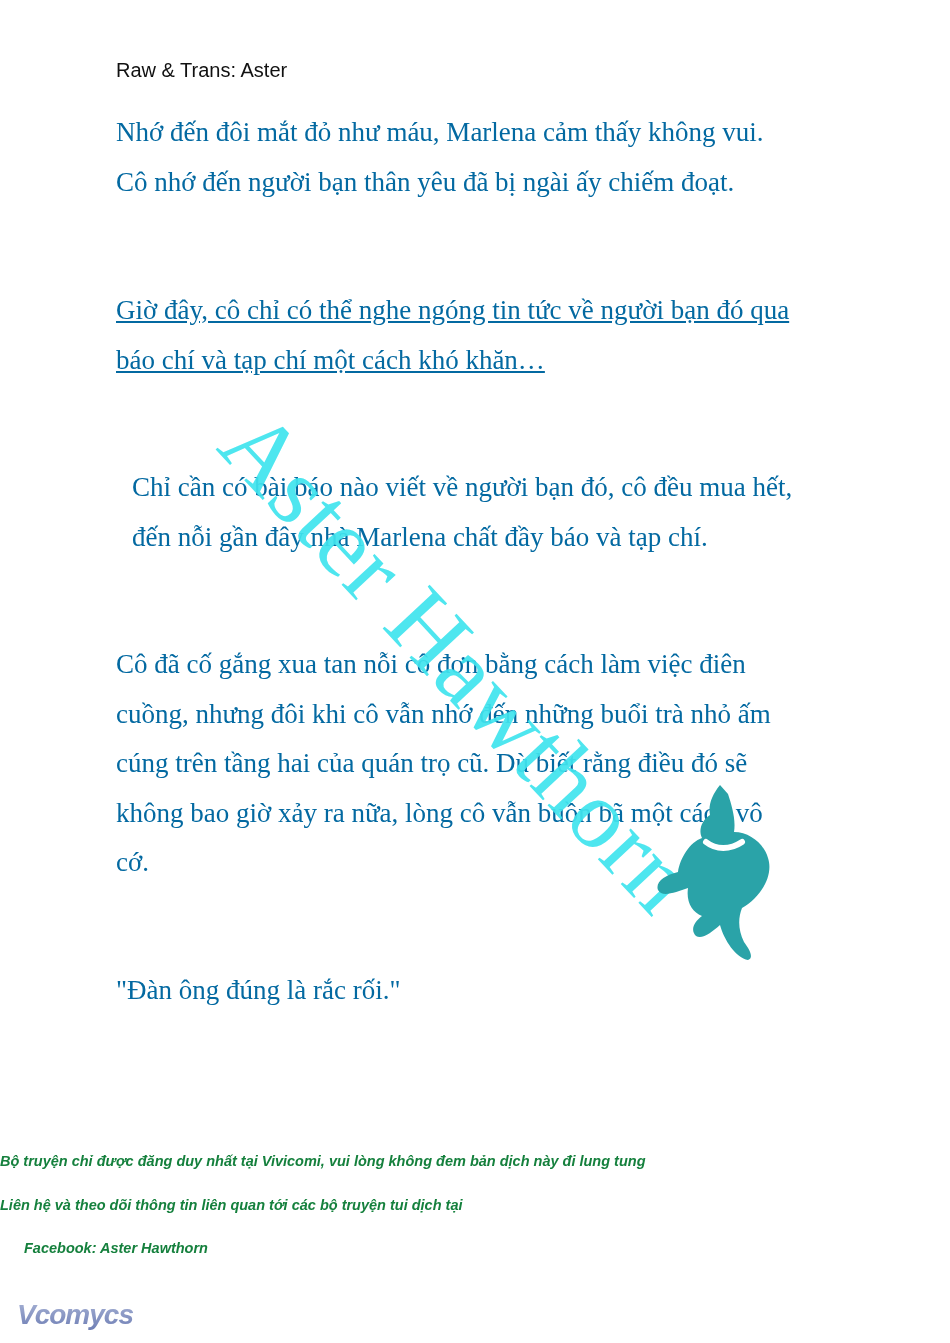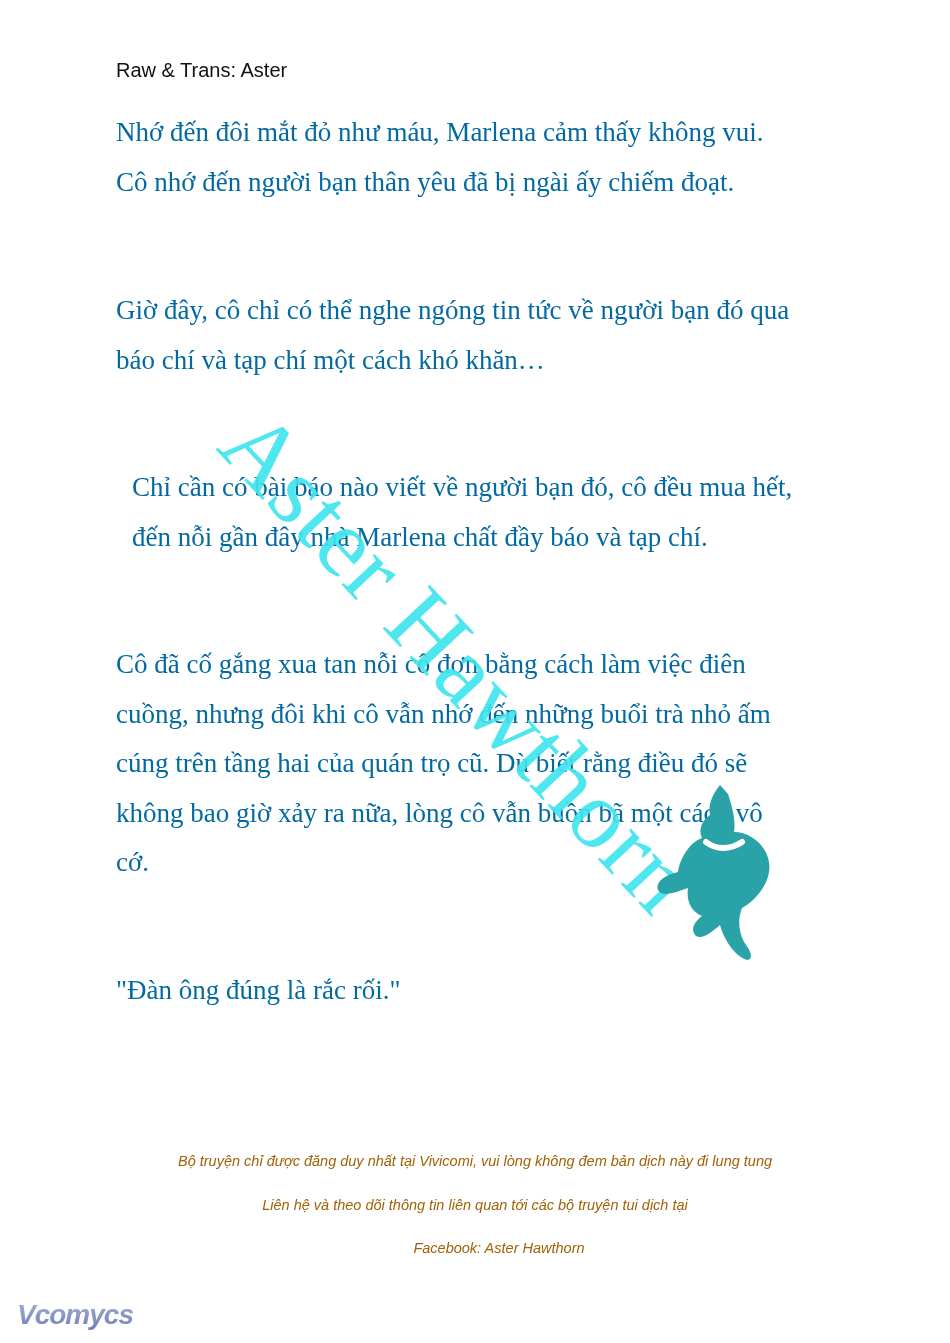--- a/index.html
+++ b/index.html
@@ -17,37 +17,37 @@
   .watermark {
     position:absolute; left:112px; top:545px;
     transform-origin: 0 0;
     transform: rotate(47deg) translate(0,-230px);
     font-family:"Liberation Serif", serif; font-size:98px;
     color:#40e4ee; opacity:0.92; white-space:nowrap; pointer-events:none;
     letter-spacing:1px;
   }
   .cat { position:absolute; left:650px; top:780px; width:130px; height:190px; }
   .footer {
-    position:absolute; left:0; width:950px; text-align:center;
-    font-family:"Liberation Sans", sans-serif; font-style:italic; font-weight:normal;
-    font-size:14.5px; color:#a16207;
+    position:absolute; left:0; width:950px; 
+    font-family:"Liberation Sans", sans-serif; font-style:italic; font-weight:bold;
+    font-size:14.5px; color:#15803d;
   }
   .logo { position:absolute; left:15px; top:1296px; width:130px; height:40px; }
 </style>
 </head>
 <body>
 
 <div class="header">Raw &amp; Trans: Aster</div>
 
 <div class="para" style="top:108px;">
   <span class="line">Nhớ đến đôi mắt đỏ như máu, Marlena cảm thấy không vui.</span>
   <span class="line">Cô nhớ đến người bạn thân yêu đã bị ngài ấy chiếm đoạt.</span>
 </div>
 
-<div class="para" style="top:286px;">
+<div class="para" style="top:286px;text-decoration:underline;">
   <span class="line">Giờ đây, cô chỉ có thể nghe ngóng tin tức về người bạn đó qua</span>
   <span class="line">báo chí và tạp chí một cách khó khăn…</span>
 </div>
 
 <div class="para" style="top:463px;margin-left:16px;">
   <span class="line">Chỉ cần có bài báo nào viết về người bạn đó, cô đều mua hết,</span>
   <span class="line">đến nỗi gần đây nhà Marlena chất đầy báo và tạp chí.</span>
 </div>
 
 <div class="para" style="top:640px;">

